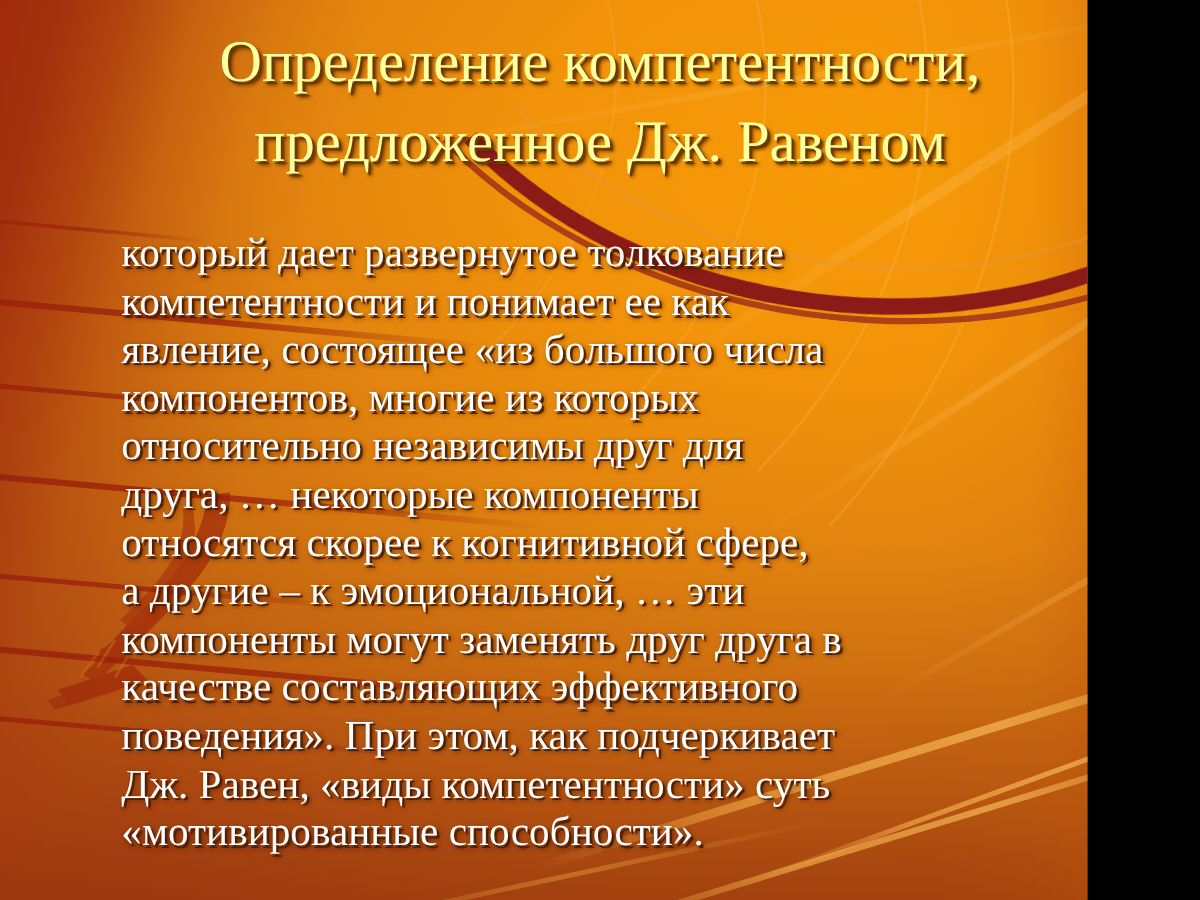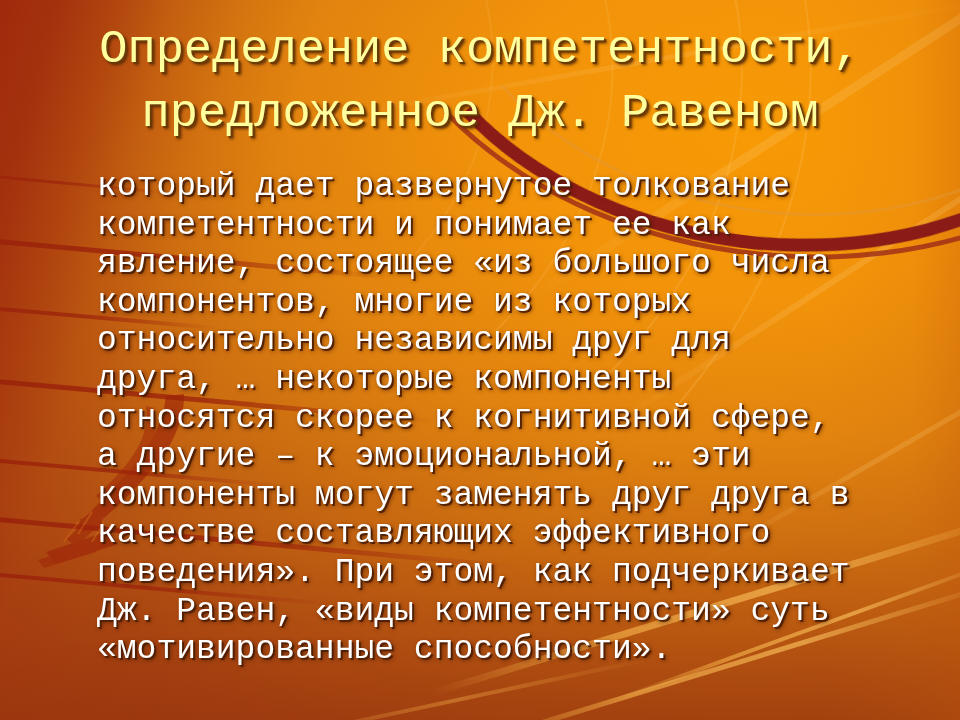--- a/index.html
+++ b/index.html
@@ -4,24 +4,24 @@
 <title>Slide</title>
 <style>
   html, body {
     margin: 0;
     padding: 0;
     background: #000;
   }
 
   #slide {
     position: relative;
-    width: 960px;
+    width: 870px;
     height: 720px;
     overflow: hidden;
-    font-family: Liberation Mono, monospace;
+    font-family: Liberation Serif, serif;
     background: #b91c1c;
   }
 
   
 
   .bg-layer {
     position: absolute;
     inset: 0;
     pointer-events: none;
   }
@@ -218,21 +218,21 @@
     letter-spacing: 0px;
     text-shadow:
        2px 2px 0 #6b3a06,
        3px 3px 3px rgba(70, 32, 4, 0.85);
     white-space: pre-line;
   }
 
   .body-text {
     position: absolute;
     left: 97px;
-    top: 168px;
+    top: 184px;
     width: 830px;
     color: #ffffff;
     font-size: 33px;
     line-height: 38.6px;
     font-weight: 400;
     text-align: left;
     text-shadow:
        2px 2px 0 rgba(78, 30, 4, 0.92),
        2px 2px 4px rgba(60, 22, 2, 0.75);
     white-space: pre-line;

